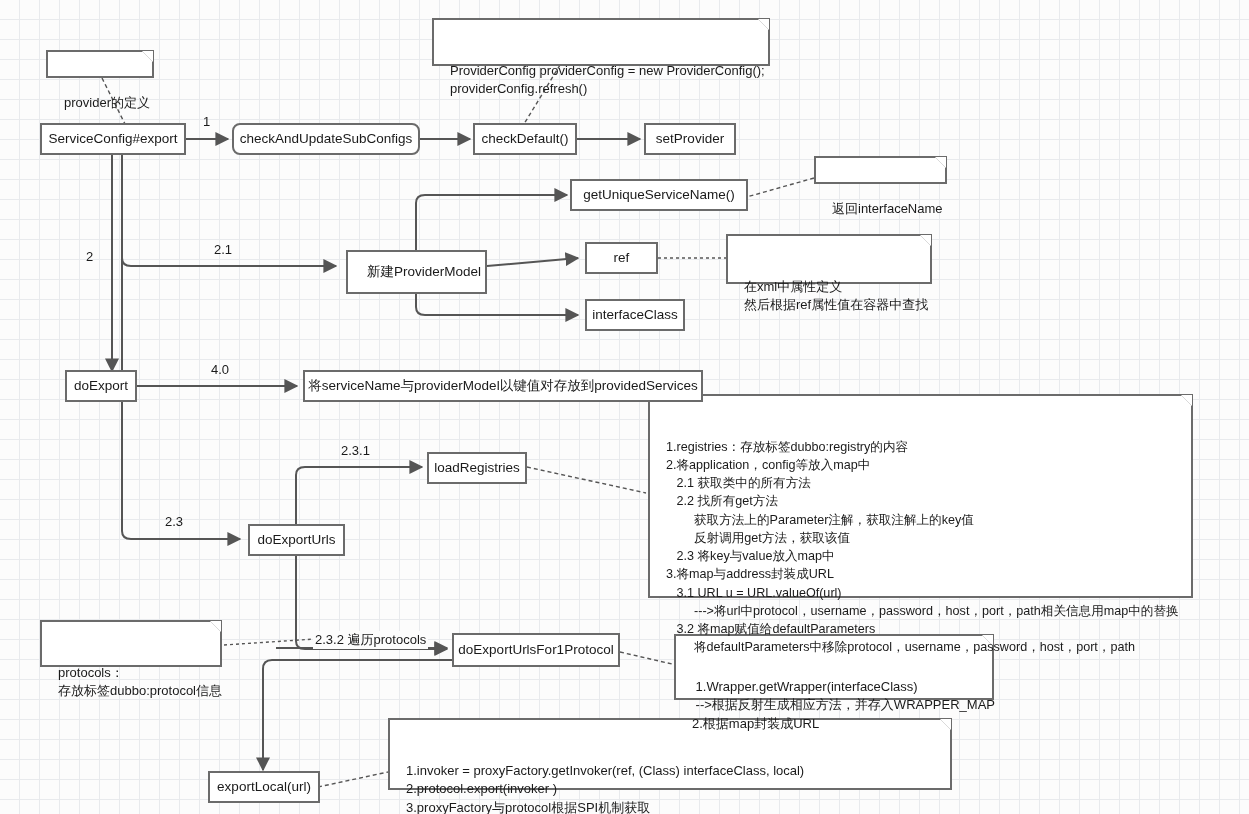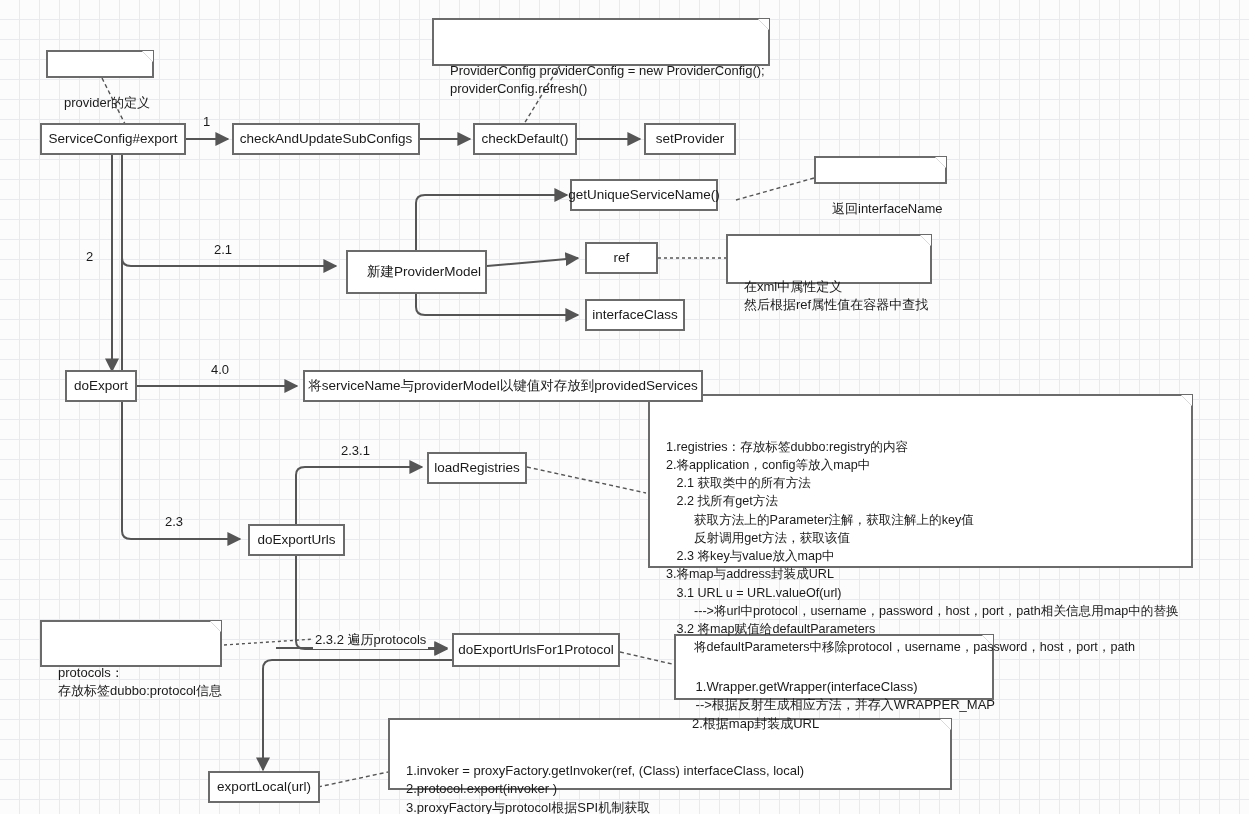--- a/index.html
+++ b/index.html
@@ -164,21 +164,21 @@
 
   <div class="note note-small" style="left:814px; top:156px; width:133px; height:28px;">
     <span class="note-text">返回interfaceName</span>
   </div>
 
   <div class="note note-small" style="left:726px; top:234px; width:206px; height:50px;">
     <span class="note-text">在xml中属性定义
 然后根据ref属性值在容器中查找</span>
   </div>
 
-  <div class="note note-big" style="left:648px; top:394px; width:545px; height:174px;">
+  <div class="note note-big" style="left:648px; top:394px; width:545px; height:204px;">
     <span class="note-text">1.registries：存放标签dubbo:registry的内容
 2.将application，config等放入map中
    2.1 获取类中的所有方法
    2.2 找所有get方法
         获取方法上的Parameter注解，获取注解上的key值
         反射调用get方法，获取该值
    2.3 将key与value放入map中
 3.将map与address封装成URL
    3.1 URL u = URL.valueOf(url)
         ---&gt;将url中protocol，username，password，host，port，path相关信息用map中的替换
@@ -200,33 +200,33 @@
   <div class="note note-small" style="left:388px; top:718px; width:564px; height:72px;">
     <span class="note-text">1.invoker = proxyFactory.getInvoker(ref, (Class) interfaceClass, local)
 2.protocol.export(invoker )
 3.proxyFactory与protocol根据SPI机制获取</span>
   </div>
 
   <div class="node" style="left:40px; top:123px; width:146px; height:32px;">
     <span>ServiceConfig#export</span>
   </div>
 
-  <div class="node" style="left:232px; top:123px; width:188px; height:32px;">
+  <div class="node" style="left:232px; top:123px; width:188px; height:32px;border-radius:8px;">
     <span>checkAndUpdateSubConfigs</span>
   </div>
 
   <div class="node" style="left:473px; top:123px; width:104px; height:32px;">
     <span>checkDefault()</span>
   </div>
 
   <div class="node" style="left:644px; top:123px; width:92px; height:32px;">
     <span>setProvider</span>
   </div>
 
-  <div class="node" style="left:570px; top:179px; width:148px; height:32px;">
+  <div class="node" style="left:570px; top:179px; width:178px; height:32px;">
     <span>getUniqueServiceName()</span>
   </div>
 
   <div class="node" style="left:346px; top:250px; width:141px; height:44px;padding-left:23px;">
     <span>新建ProviderModel</span>
   </div>
 
   <div class="node" style="left:585px; top:242px; width:73px; height:32px;">
     <span>ref</span>
   </div>

